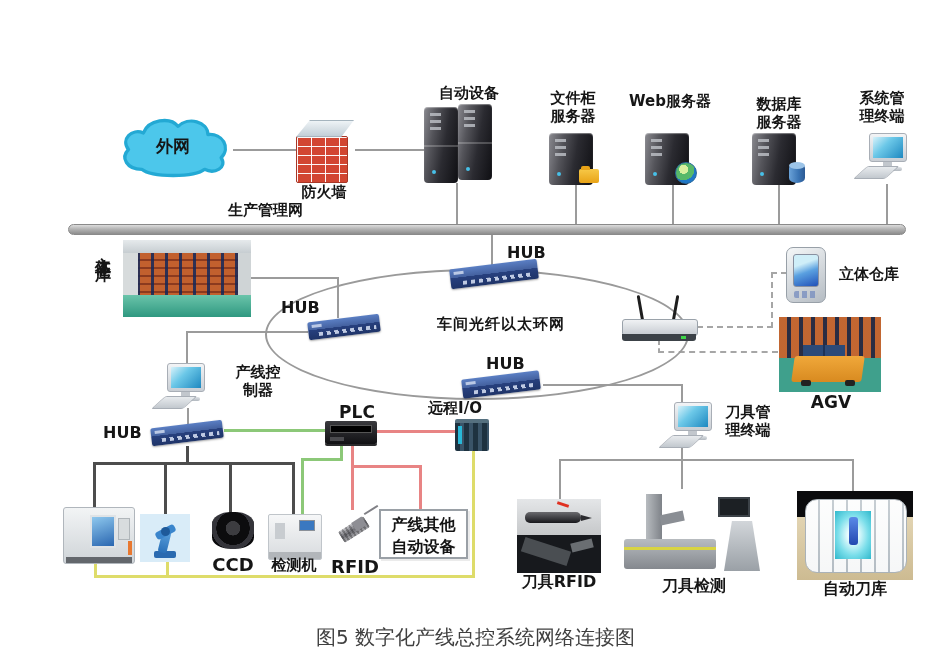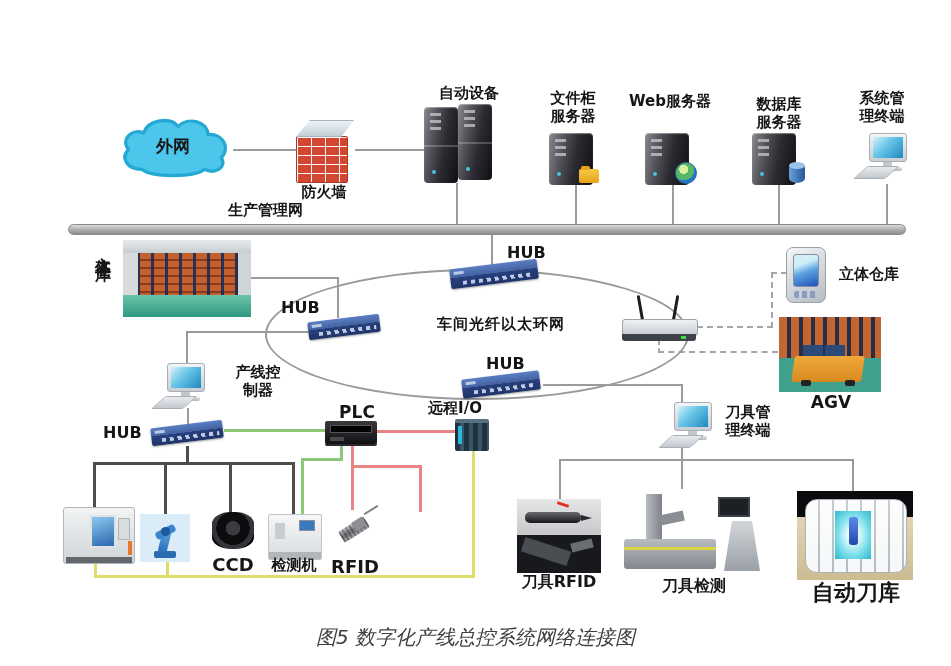--- a/index.html
+++ b/index.html
@@ -158,21 +158,21 @@
   .ph-rfs{width:48px;height:50px;}
   .ph-rfs .sbody{position:absolute;left:8px;top:18px;width:30px;height:13px;border-radius:2px;transform:rotate(-32deg);
       background:repeating-linear-gradient(90deg,rgba(0,0,0,.25) 0 2px,transparent 2px 4px),
                  linear-gradient(180deg,#c8c8cc,#6e6e74 50%,#aaaaae);}
   .ph-rfs .nut{position:absolute;left:22px;top:14px;width:12px;height:10px;background:#8e8e94;transform:rotate(-32deg);}
   .ph-rfs .probe{position:absolute;left:32px;top:4px;width:16px;height:2px;background:#808086;transform:rotate(-32deg);}
   .obox{position:absolute;border:2px solid #9aa0a6;background:#fff;box-shadow:2px 2px 0 rgba(0,0,0,.08);
         font-weight:700;font-size:16px;line-height:1.35;text-align:center;color:#141414;padding-top:3px;box-sizing:border-box;}
   .vtext{position:absolute;font-weight:700;color:#161616;font-size:16px;writing-mode:vertical-rl;
          text-orientation:upright;letter-spacing:3px;}
-  .caption{position:absolute;left:0;right:0;top:624px;text-align:center;font-size:20px;color:#3f3f3f;font-style:italic;}
+  .caption{position:absolute;left:0;right:0;top:624px;text-align:center;font-size:20px;color:#3f3f3f;}
   .cloudwrap{position:absolute;}
 </style>
 </head>
 <body>
 
 <div class="stage">
 
   <div class="h" style="left:233px;top:149px;width:66px"></div>
   <div class="h" style="left:355px;top:149px;width:70px"></div>
   <div class="v" style="left:456px;top:183px;height:41px"></div>
@@ -363,20 +363,24 @@
       <div class="slot"></div>
       <div class="base"></div>
   </div>
   <div class="lbl" style="left:262px;top:557px;width:64px">检测机</div>
   <div class="ph ph-rfs" style="left:331px;top:505px">
     <div class="sbody"></div>
       <div class="nut"></div>
       <div class="probe"></div>
   </div>
   <div class="lbl" style="left:325px;top:556px;width:60px;font-size:18px">RFID</div>
+  <div class="obox" style="left:379px;top:509px;width:89px;height:50px">
+    <div>产线其他</div>
+    <div>自动设备</div>
+  </div>
 
   <div class="pda" style="left:786px;top:247px">
     <div class="scr"></div>
       <div class="btns"></div>
   </div>
   <div class="lbl" style="left:831px;top:266px;width:76px">立体仓库</div>
 
   <div class="ph ph-agv" style="left:779px;top:317px">
     <div class="bg"></div>
       <div class="rk"></div>
@@ -422,17 +426,17 @@
   </div>
   <div class="lbl" style="left:653px;top:577px;width:82px;font-size:16px">刀具检测</div>
 
   <div class="ph ph-tmag" style="left:797px;top:491px">
     <div class="bgt"></div>
       <div class="bgb"></div>
       <div class="cylg"></div>
       <div class="glow"></div>
       <div class="tl"></div>
   </div>
-  <div class="lbl" style="left:812px;top:580px;width:86px;font-size:22px">自动刀库</div>
+  <div class="lbl" style="left:812px;top:580px;width:86px;font-size:16px">自动刀库</div>
 
   <div class="caption">图5 数字化产线总控系统网络连接图</div>
 
 </div>
 
 </body></html>

